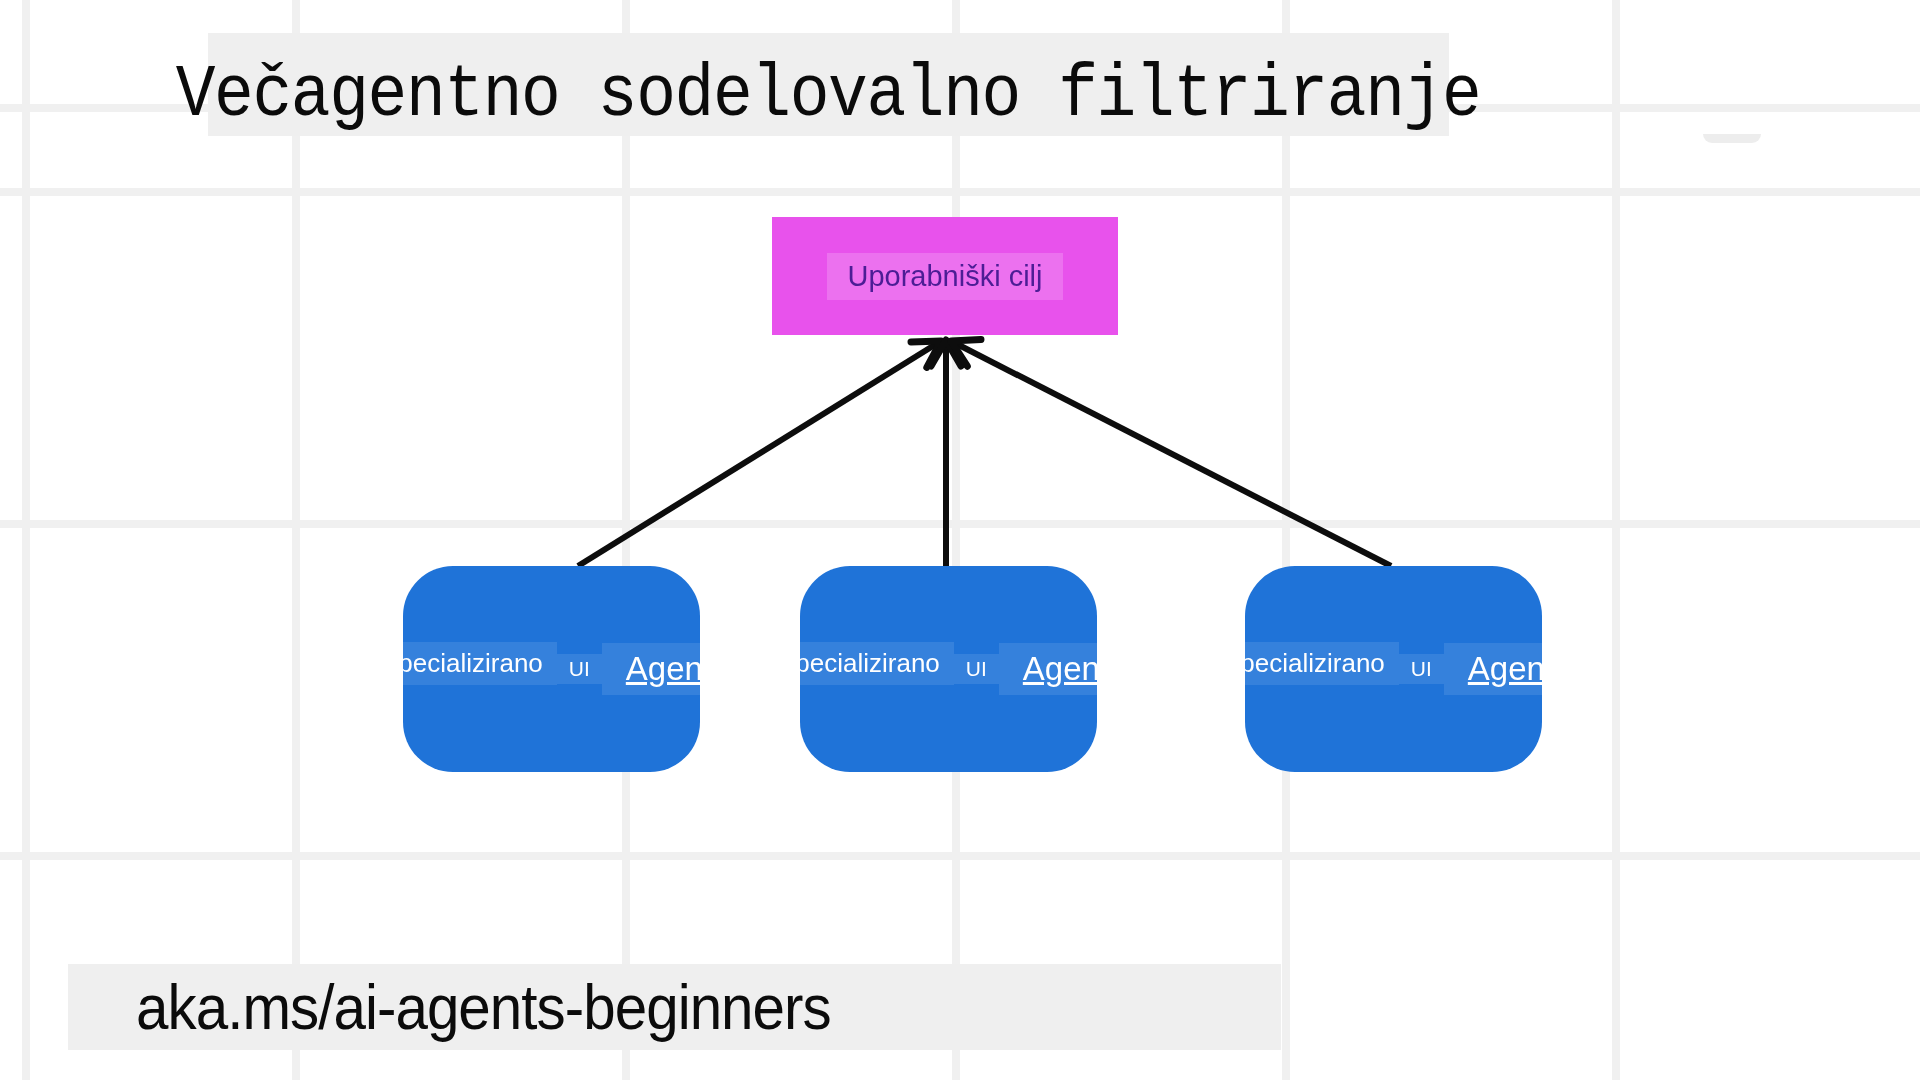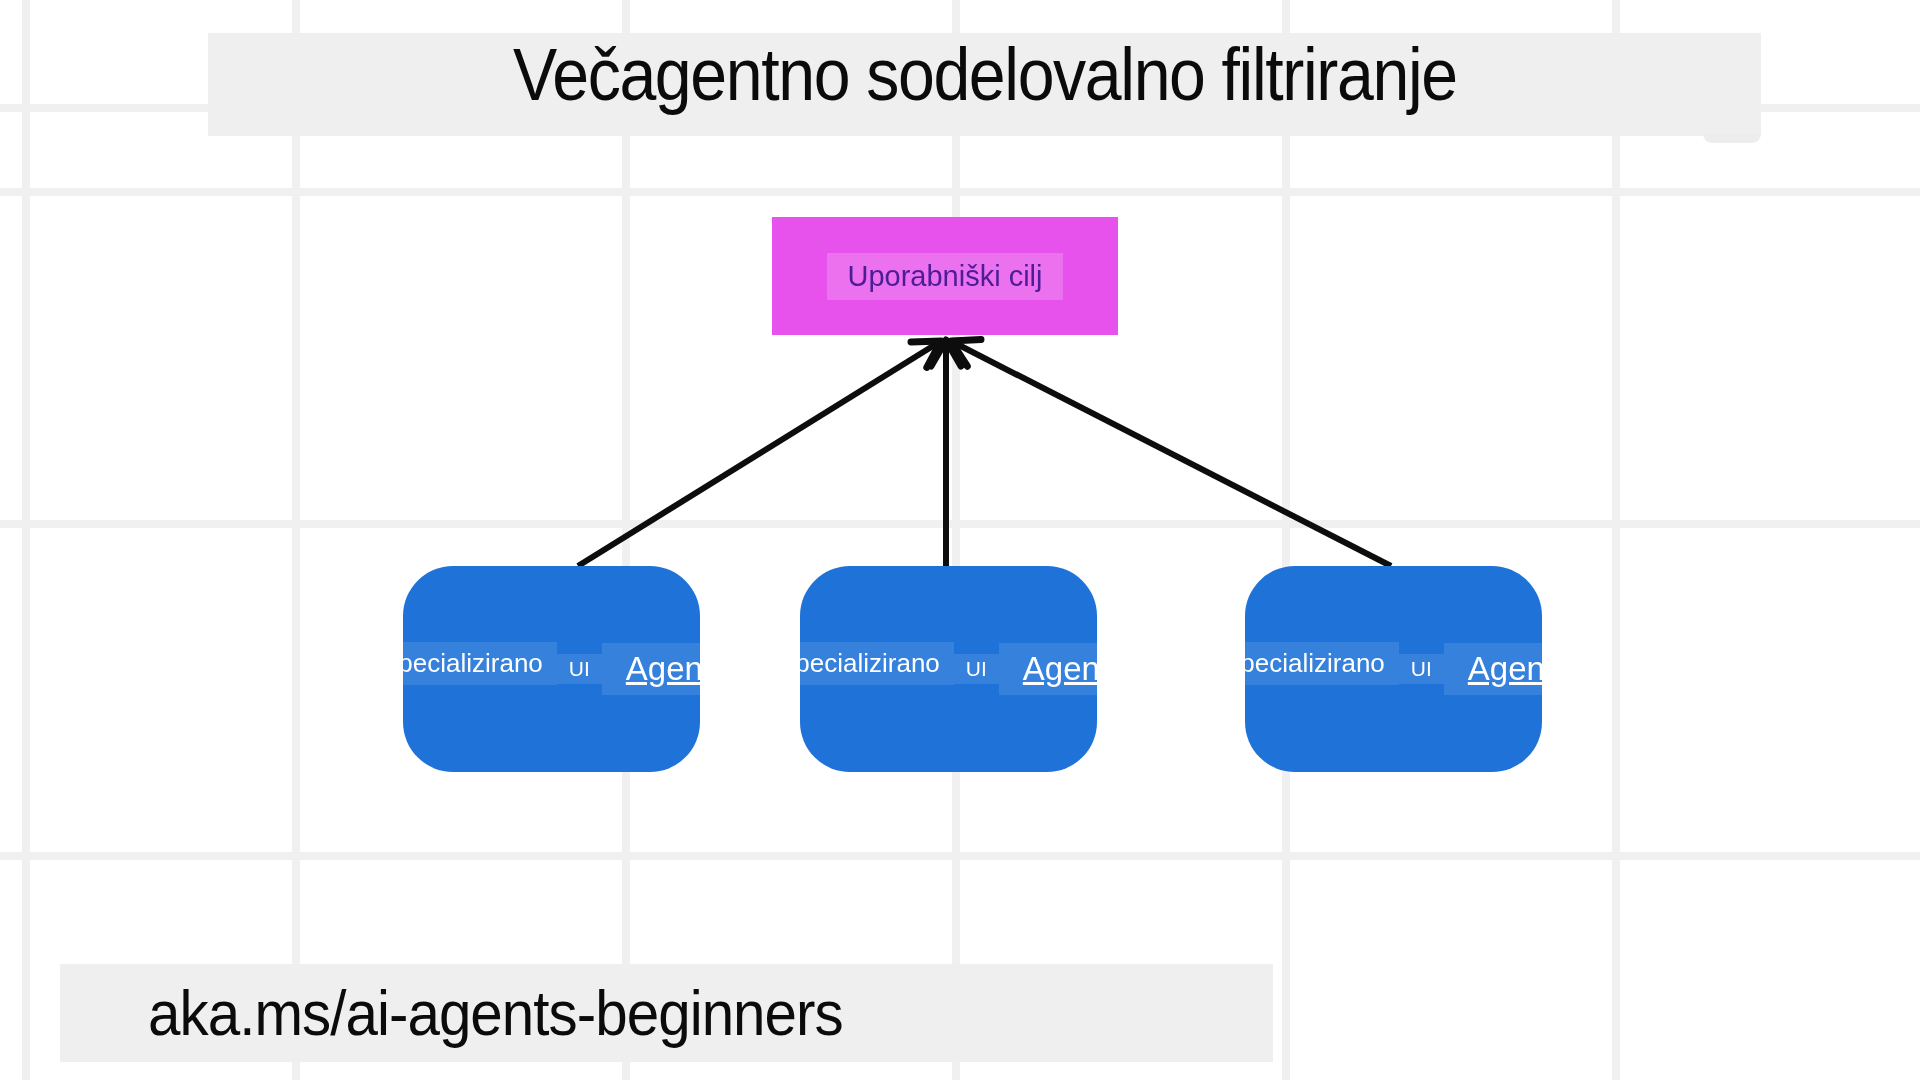--- a/index.html
+++ b/index.html
@@ -11,23 +11,23 @@
     width: 1920px; height: 1080px;
     background-color: #ffffff;
     background-image:
       repeating-linear-gradient(to right,  #f0f0f0 0 8px, rgba(0,0,0,0) 8px 330px),
       repeating-linear-gradient(to bottom, #f0f0f0 0 8px, rgba(0,0,0,0) 8px 332px);
     background-position: 292px 0px, 0px 188px;
   }
 
   .title-banner {
     position: absolute; left: 208px; top: 33px;
-    width: 1553px; height: 103px;
+    width: 1241px; height: 103px;
     background: #efefef;
-    display: flex; align-items: flex-start; justify-content: center;
+    display: flex; align-items: flex-end; justify-content: center; font-family: Liberation Mono, monospace;
   }
   .title-text {
     font-size: 72px; font-weight: 500; letter-spacing: -1.5px;
     color: #0b0b0b; white-space: nowrap;
     transform: scale(0.92, 1.04);
   }
   .title-banner-shadow {
     position: absolute; left: 1703px; top: 134px;
     width: 58px; height: 9px;
     background: #ededed; border-radius: 0 0 10px 10px;
@@ -59,25 +59,25 @@
   }
   .agent-node.n1 { left: 403px; }
   .agent-node.n2 { left: 800px; }
   .agent-node.n3 { left: 1245px; }
   .agent-line { background: rgba(255,255,255,0.10); white-space: nowrap; text-align: center; }
   .agent-line.l1 { font-size: 26px; padding: 6px 14px; margin-bottom: 11px; }
   .agent-line.l2 { font-size: 21px; padding: 3px 12px; }
   .agent-line.l3 { font-size: 33px; padding: 7px 24px; text-decoration: underline; }
 
   .footer-banner {
-    position: absolute; left: 60px; top: 964px;
-    width: 1213px; height: 98px;
+    position: absolute; left: 68px; top: 964px;
+    width: 1213px; height: 86px;
     background: #efefef;
     display: flex; align-items: center;
-    padding-left: 88px;
+    padding-left: 68px;
   }
   .footer-text {
     font-size: 62px; font-weight: 500; letter-spacing: -1px;
     color: #0b0b0b; white-space: nowrap;
     transform: scale(0.94, 1.02); transform-origin: left center;
   }
 </style>
 </head>
 <body>
 

